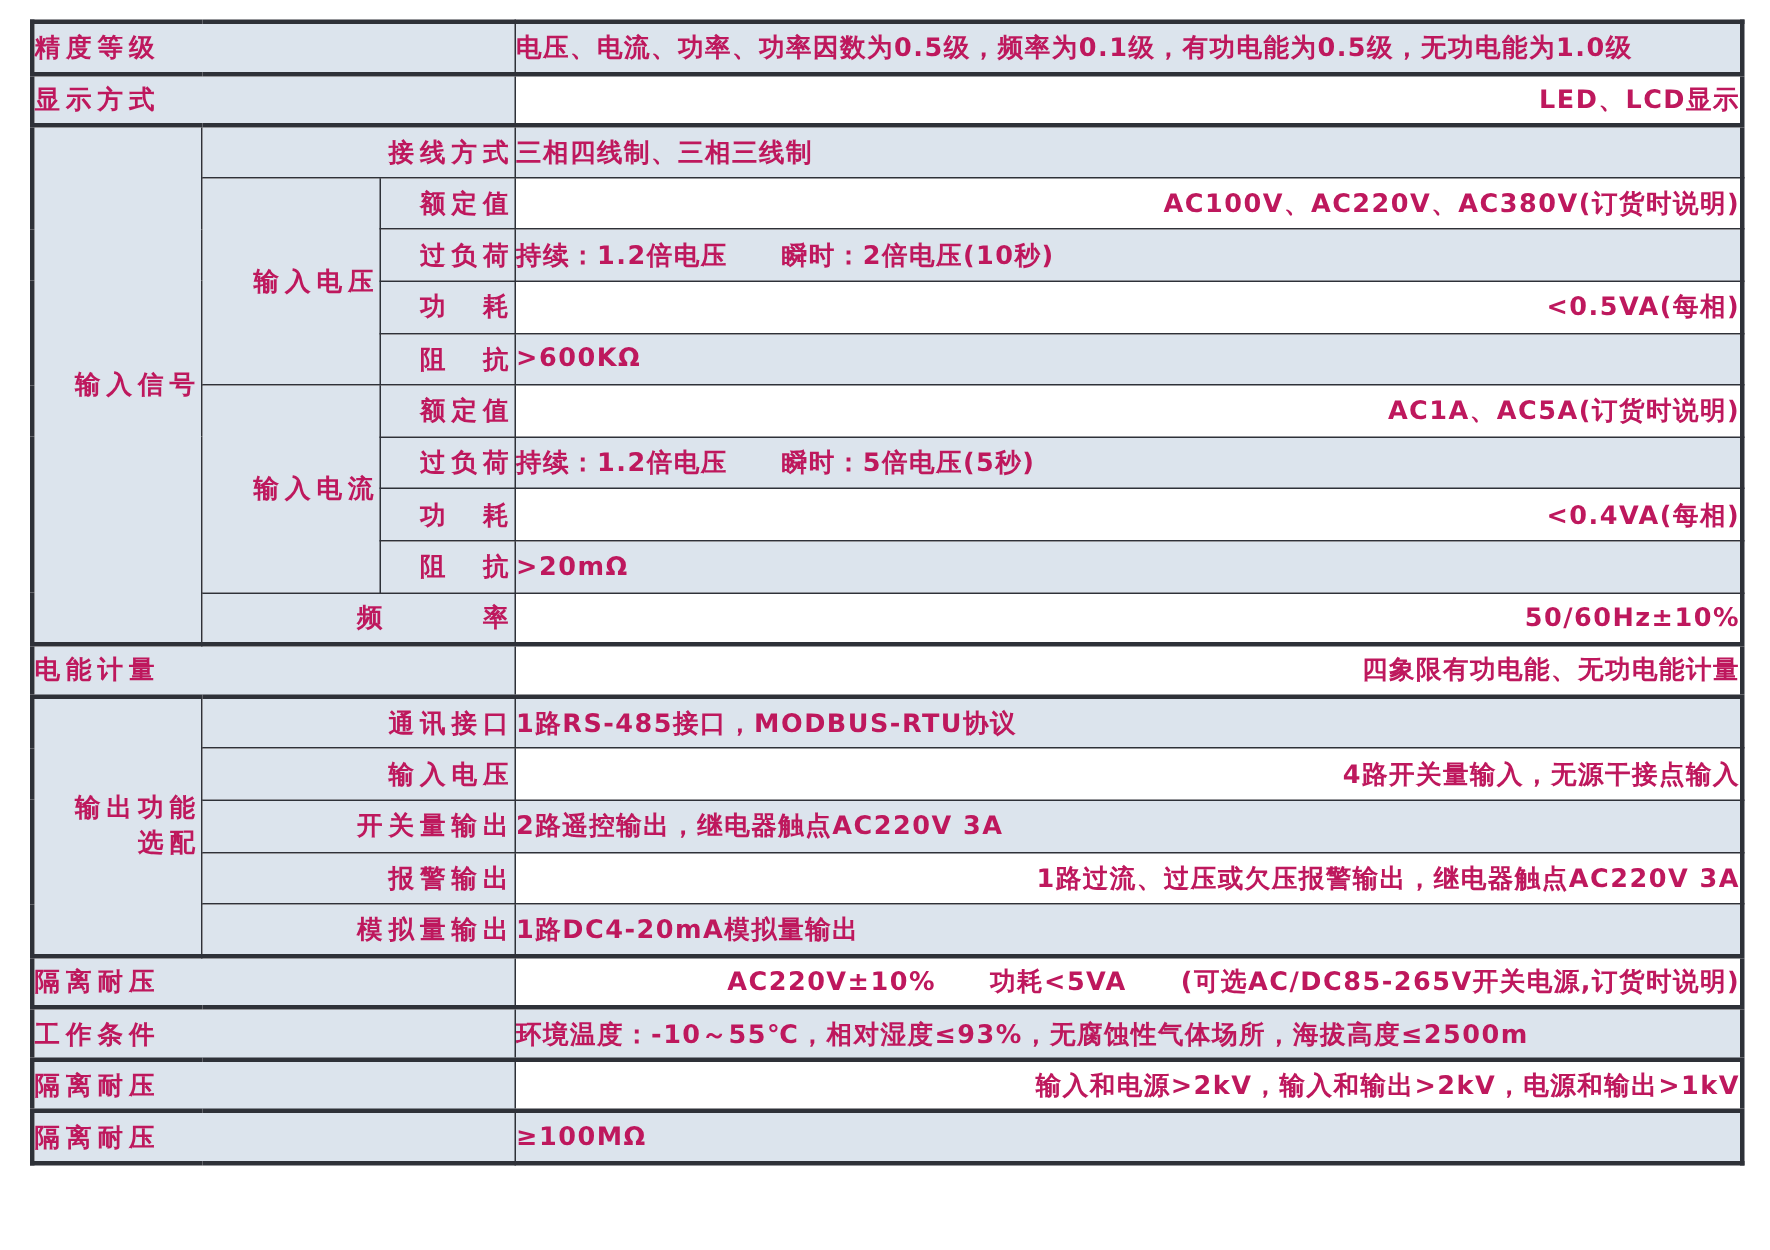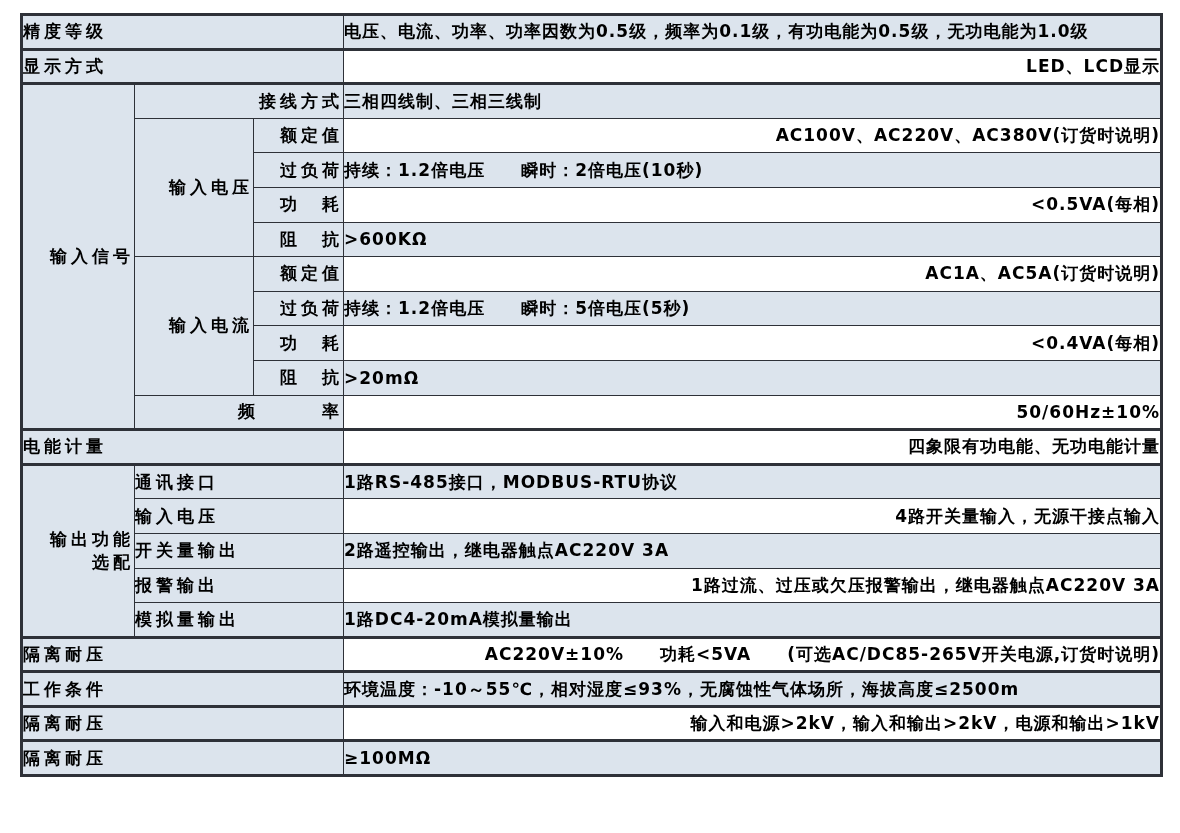--- a/index.html
+++ b/index.html
@@ -17,37 +17,37 @@
   }
   table.spec {
     border-collapse: collapse;
     table-layout: fixed;
     width: 1140px;
     border: 3px solid #2e3138;
   }
   table.spec td {
     border: 1.5px solid #2e3138;
     font-family: "DejaVu Sans", "Liberation Sans", sans-serif;
-    color: #000000;
+    color: #be185d;
     font-size: 17px;
     vertical-align: middle;
     padding: 0;
     overflow: hidden;
     white-space: nowrap;
   }
   table.spec tr { height: 34.6px; }
   tr.sec > td { border-top-width: 3px; margin-left: 32px; }
 
   td.lab {
     background: #dce4ed;
     font-weight: 700;
     letter-spacing: 4px;
   }
   td.pad  { padding-left: 22px; }
-  td.sub  { padding-left: 13px; }
+  td.sub  { padding-left: 13px; text-align: right; }
   td.ctr  { text-align: right; }
   td.val  {
     padding-left: 9px;
     letter-spacing: 1px;
     font-weight: 600;
   }
   td.blue  { background: #dce4ed; }
   td.white { background: #ffffff; text-align: right; }
   .twoline div { line-height: 1.35; }
 </style>

